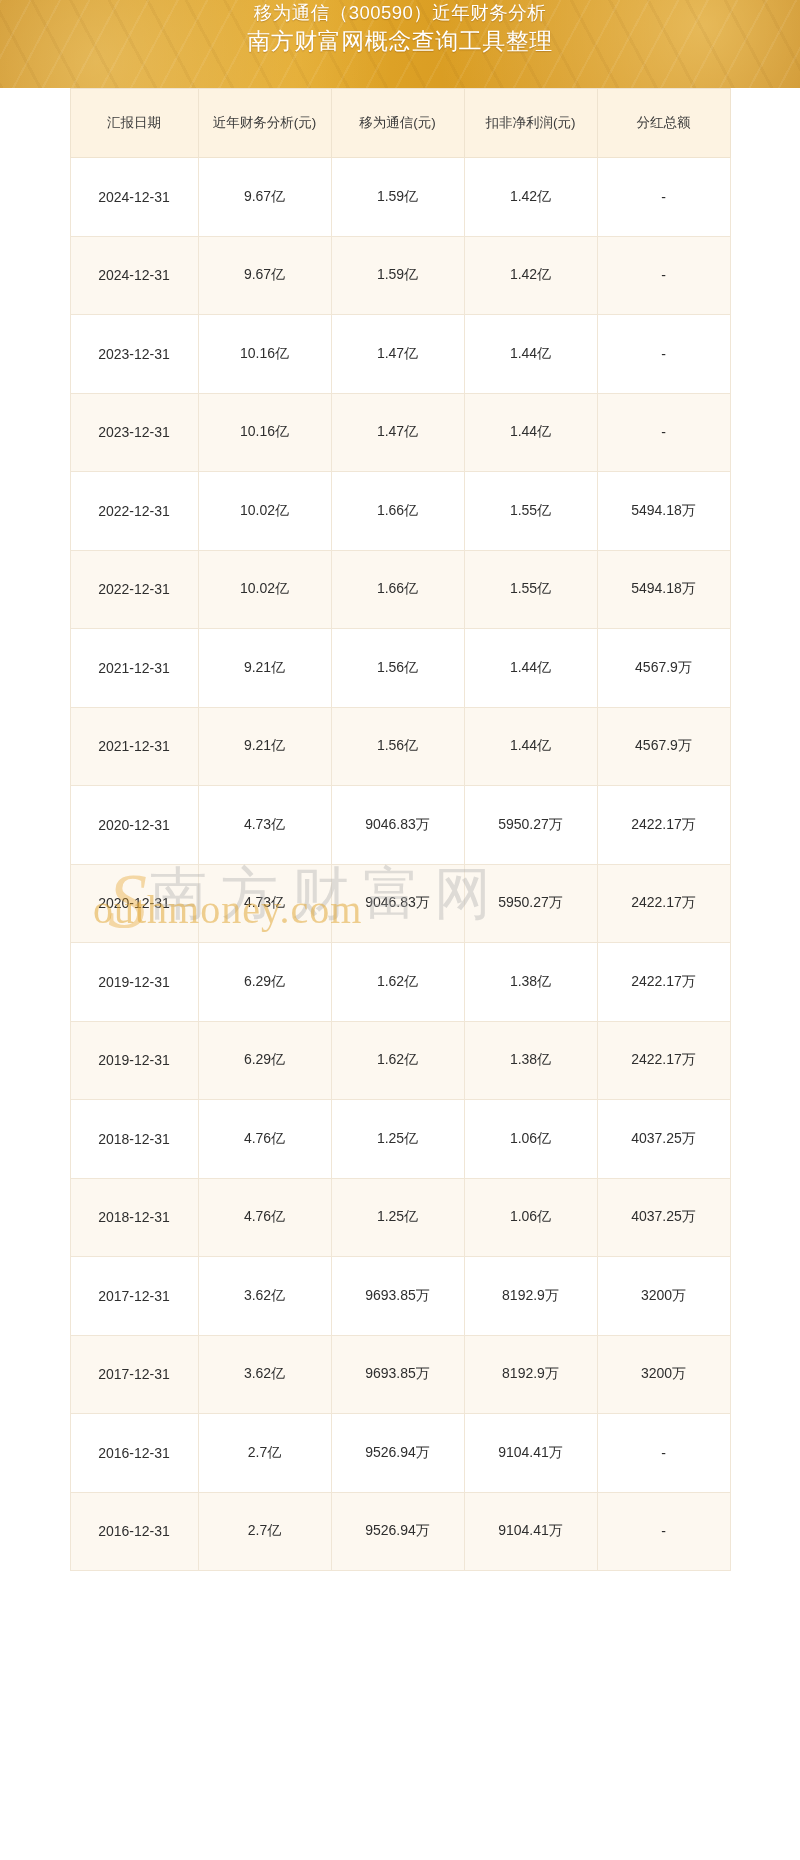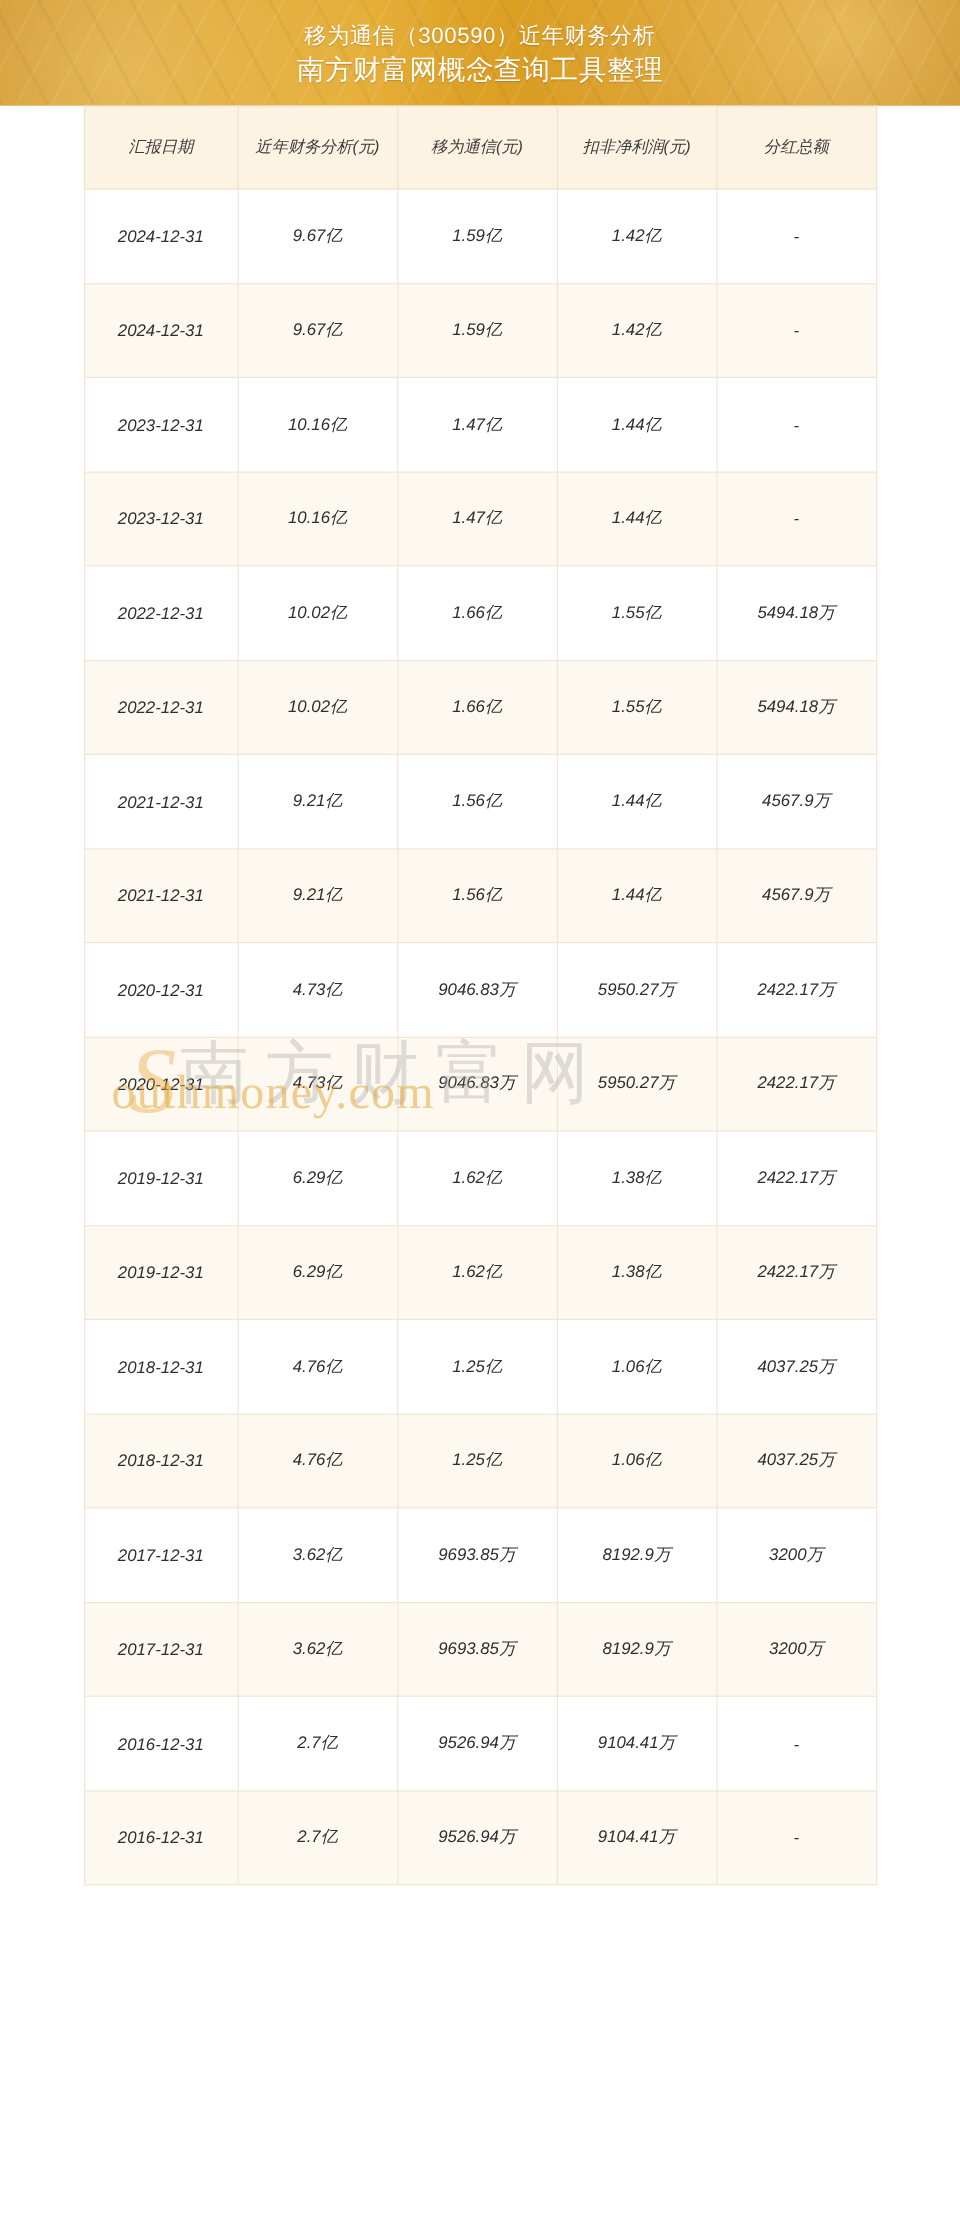--- a/index.html
+++ b/index.html
@@ -38,21 +38,20 @@
     position: absolute;
     inset: 0;
     background:
       repeating-linear-gradient(118deg, rgba(255,255,255,0.07) 0px, rgba(255,255,255,0.07) 2px, rgba(255,255,255,0) 2px, rgba(255,255,255,0) 26px),
       repeating-linear-gradient(62deg, rgba(120,70,10,0.06) 0px, rgba(120,70,10,0.06) 3px, rgba(120,70,10,0) 3px, rgba(120,70,10,0) 34px);
     pointer-events: none;
   }
   .banner-inner {
     position: relative;
     z-index: 2;
-    padding-top: 17px;
     text-align: center;
   }
   .banner-title {
     color: #ffffff;
     font-size: 18.5px;
     line-height: 26px;
     letter-spacing: 0.5px;
     font-weight: normal;
     text-shadow: 0 1px 1px rgba(120,70,10,0.35);
   }
@@ -71,21 +70,20 @@
     position: relative;
     width: 800px;
   }
   table.fin {
     border-collapse: collapse;
     width: 660px;
     margin: 0 auto;
     table-layout: fixed;
     position: relative;
     z-index: 2;
-    font-style: italic;
   }
   table.fin col.c0 { width: 128px; }
   table.fin col.c1 { width: 133px; }
   table.fin col.c2 { width: 133px; }
   table.fin col.c3 { width: 133px; }
   table.fin col.c4 { width: 133px; }
 
   table.fin th {
     background: #fdf3e2;
     color: #3b3b3b;

